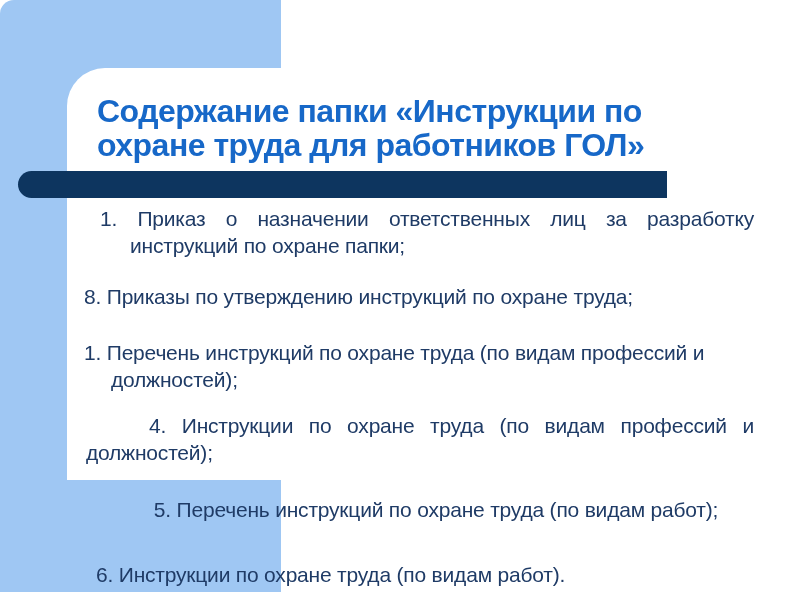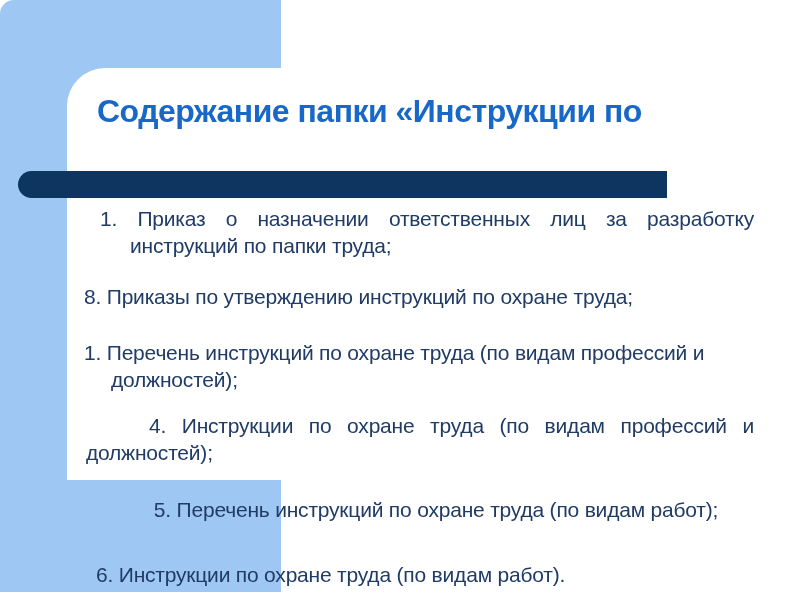--- a/index.html
+++ b/index.html
@@ -70,26 +70,27 @@
 </head>
 <body>
 
 <div class="slide">
   <div class="blue-band"></div>
   <div class="content-panel"></div>
   <div class="title-bar"></div>
 
   <h1 class="title">
     <span class="tl">Содержание папки «Инструкции по</span>
+    <span class="tl">охране труда для работников ГОЛ»</span>
   </h1>
 
   <div class="body-list">
     <div class="item item-1">
       <span class="ln l-i1a stretch">1. Приказ о назначении ответственных лиц за разработку</span>
-      <span class="ln l-i1b">инструкций по папки труда;</span>
+      <span class="ln l-i1b">инструкций по охране папки;</span>
     </div>
     <div class="item item-2">
       <span class="ln l-i2">8. Приказы по утверждению инструкций по охране труда;</span>
     </div>
     <div class="item item-3">
       <span class="ln l-i3a">1. Перечень инструкций по охране труда (по видам профессий и</span>
       <span class="ln l-i3b">должностей);</span>
     </div>
     <div class="item item-4">
       <span class="ln l-i4a stretch">4. Инструкции по охране труда (по видам профессий и</span>

